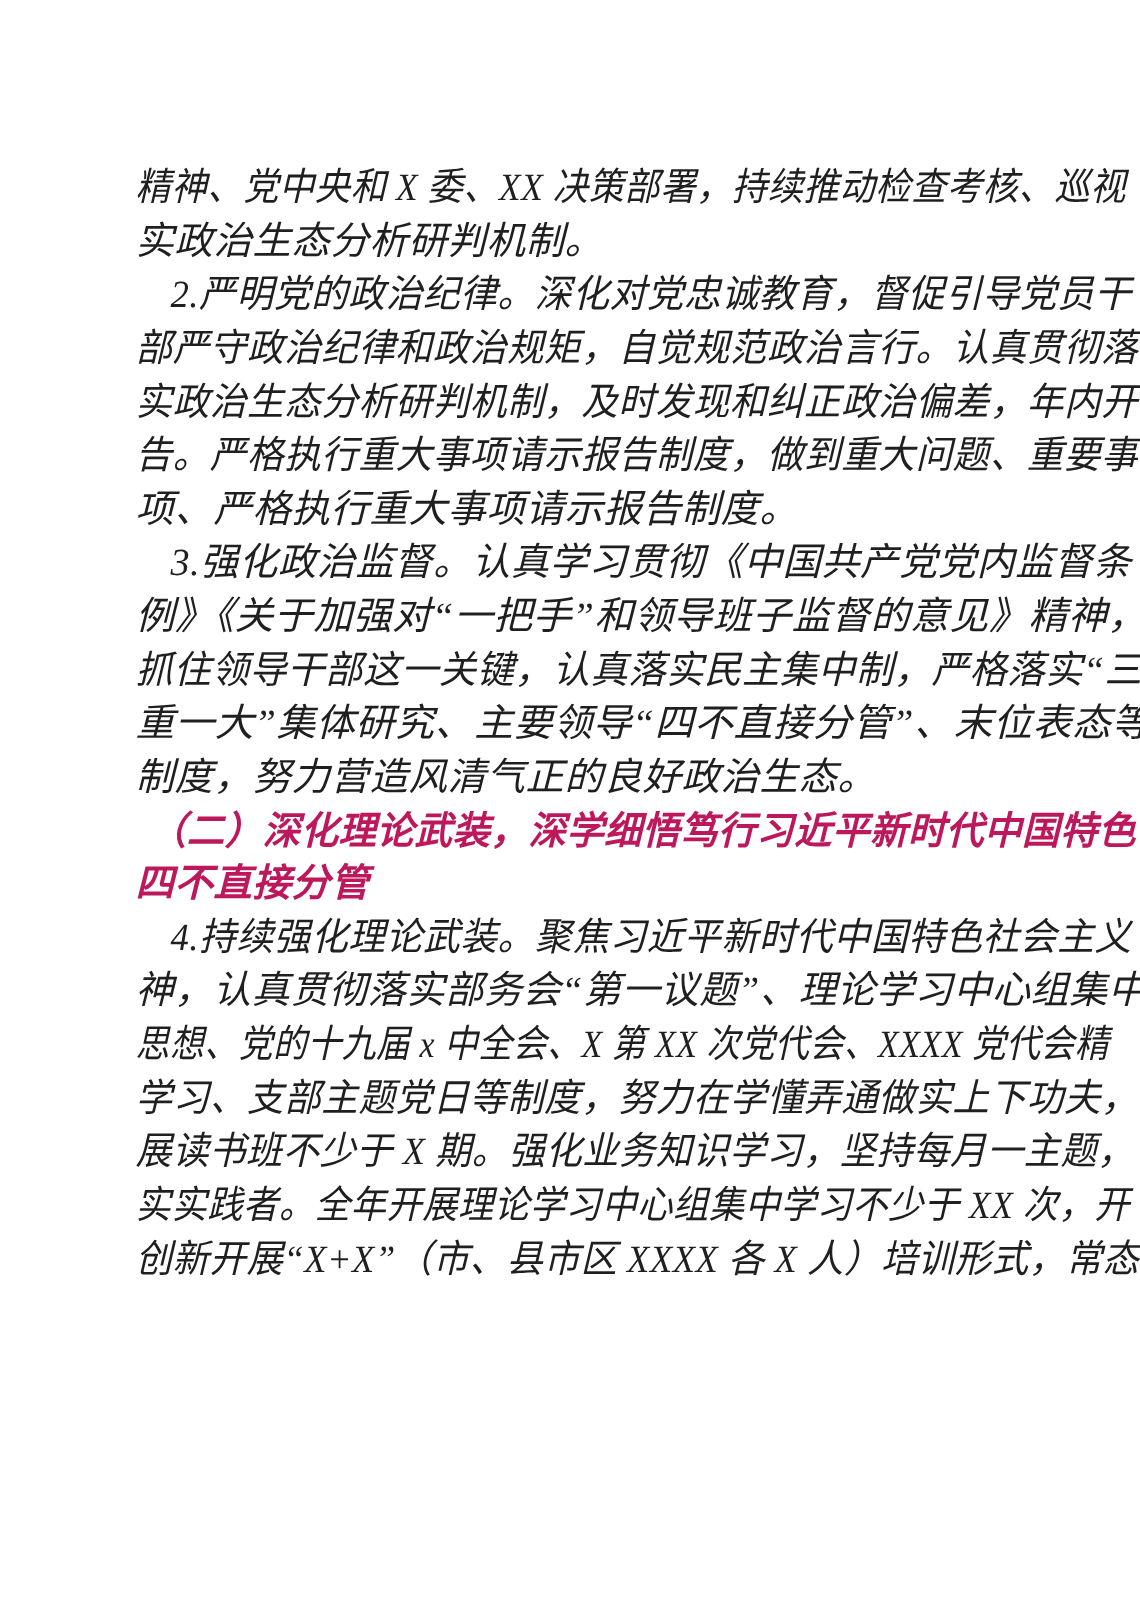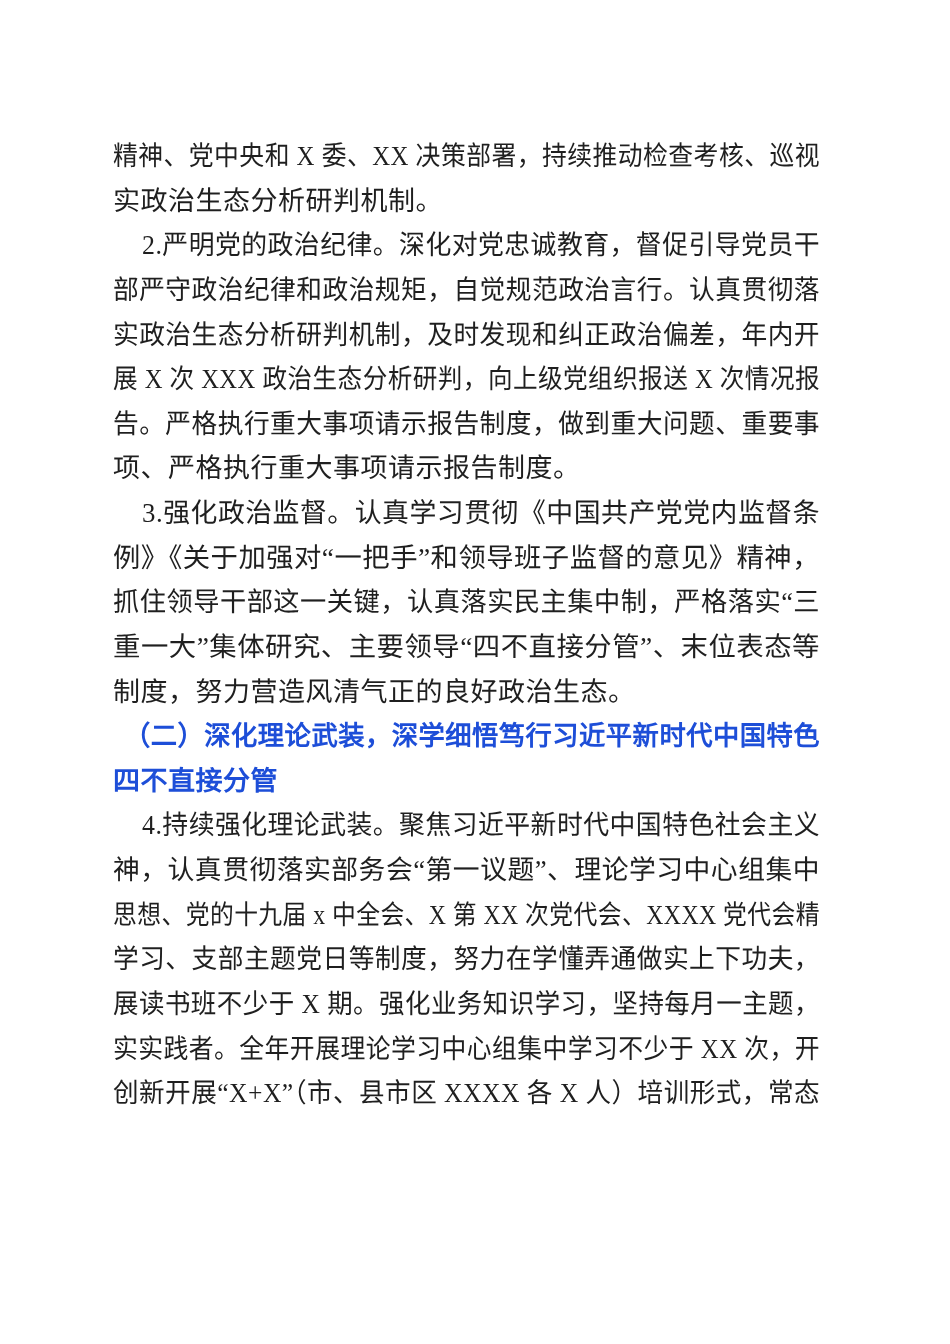--- a/index.html
+++ b/index.html
@@ -17,47 +17,47 @@
   }
   .text-block {
     position: absolute;
     left: 113px;
     top: 134px;
     width: 707px;
   }
   .line {
     height: 44.64px;
     line-height: 44.64px;
-    font-size: 27px;
+    font-size: 32px;
     color: #1f1f1f;
     white-space: nowrap;
     letter-spacing: 0.5px;
+    font-style: italic;
   }
   .line.bold {
     font-weight: 700;
-    color: #1d4ed8;
+    color: #be185d;
   }
   .line.ind-num  { padding-left: 29px; }
   .line.ind-head { padding-left: 11px; }
   .line > span {
     display: inline-block;
     transform-origin: 0 50%;
   }
 </style>
 </head>
 <body>
 
 <div class="page">
   <div class="text-block">
       <div class="line"><span style="transform: scaleX(0.919077);">精神、党中央和 X 委、XX 决策部署，持续推动检查考核、巡视</span></div>
       <div class="line"><span>实政治生态分析研判机制。</span></div>
       <div class="line ind-num"><span style="transform: scaleX(0.956614);">2.严明党的政治纪律。深化对党忠诚教育，督促引导党员干</span></div>
       <div class="line"><span style="transform: scaleX(0.952189);">部严守政治纪律和政治规矩，自觉规范政治言行。认真贯彻落</span></div>
       <div class="line"><span style="transform: scaleX(0.952189);">实政治生态分析研判机制，及时发现和纠正政治偏差，年内开</span></div>
-      <div class="line"><span style="transform: scaleX(0.911082);">展 X 次 XXX 政治生态分析研判，向上级党组织报送 X 次情况报</span></div>
       <div class="line"><span style="transform: scaleX(0.952189);">告。严格执行重大事项请示报告制度，做到重大问题、重要事</span></div>
       <div class="line"><span>项、严格执行重大事项请示报告制度。</span></div>
       <div class="line ind-num"><span style="transform: scaleX(0.995229);">3.强化政治监督。认真学习贯彻《中国共产党党内监督条</span></div>
       <div class="line"><span style="transform: scaleX(1.01149);">例》《关于加强对“一把手”和领导班子监督的意见》精神，</span></div>
       <div class="line"><span style="transform: scaleX(0.971842);">抓住领导干部这一关键，认真落实民主集中制，严格落实“三</span></div>
       <div class="line"><span style="transform: scaleX(1.01369);">重一大”集体研究、主要领导“四不直接分管”、末位表态等</span></div>
       <div class="line"><span>制度，努力营造风清气正的良好政治生态。</span></div>
       <div class="line bold ind-head"><span style="transform: scaleX(0.973427);">（二）深化理论武装，深学细悟笃行习近平新时代中国特色</span></div>
       <div class="line bold"><span>四不直接分管</span></div>
       <div class="line ind-num"><span style="transform: scaleX(0.956614);">4.持续强化理论武装。聚焦习近平新时代中国特色社会主义</span></div>

